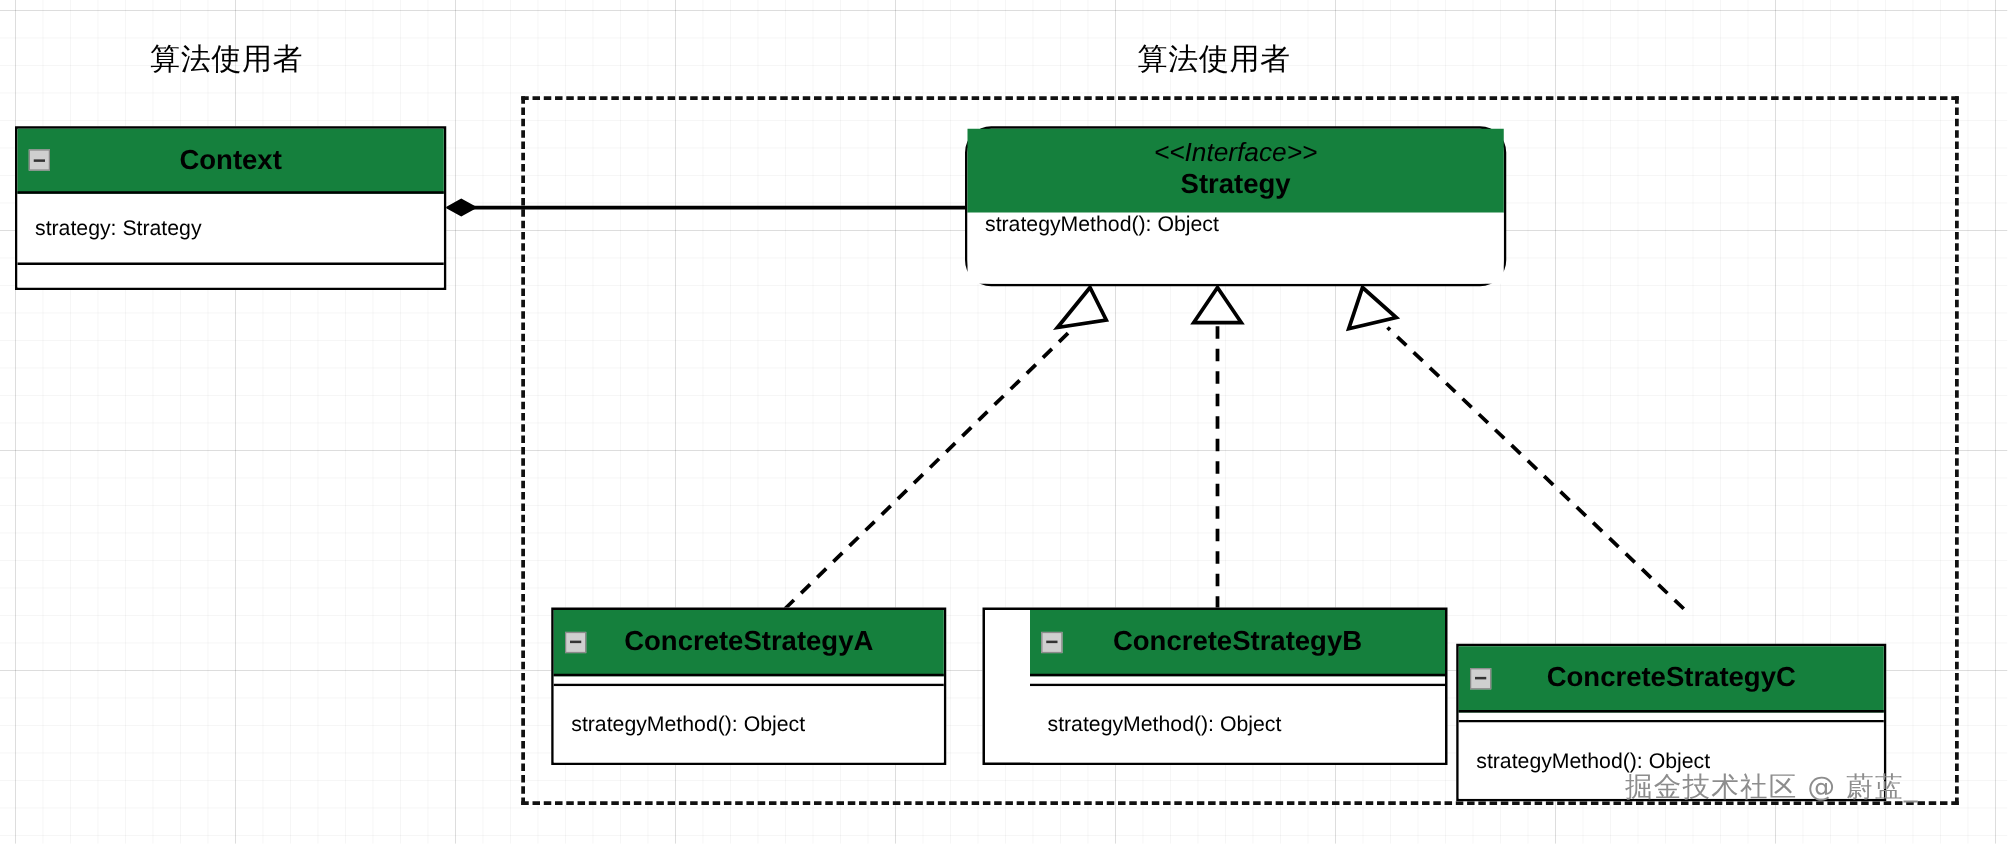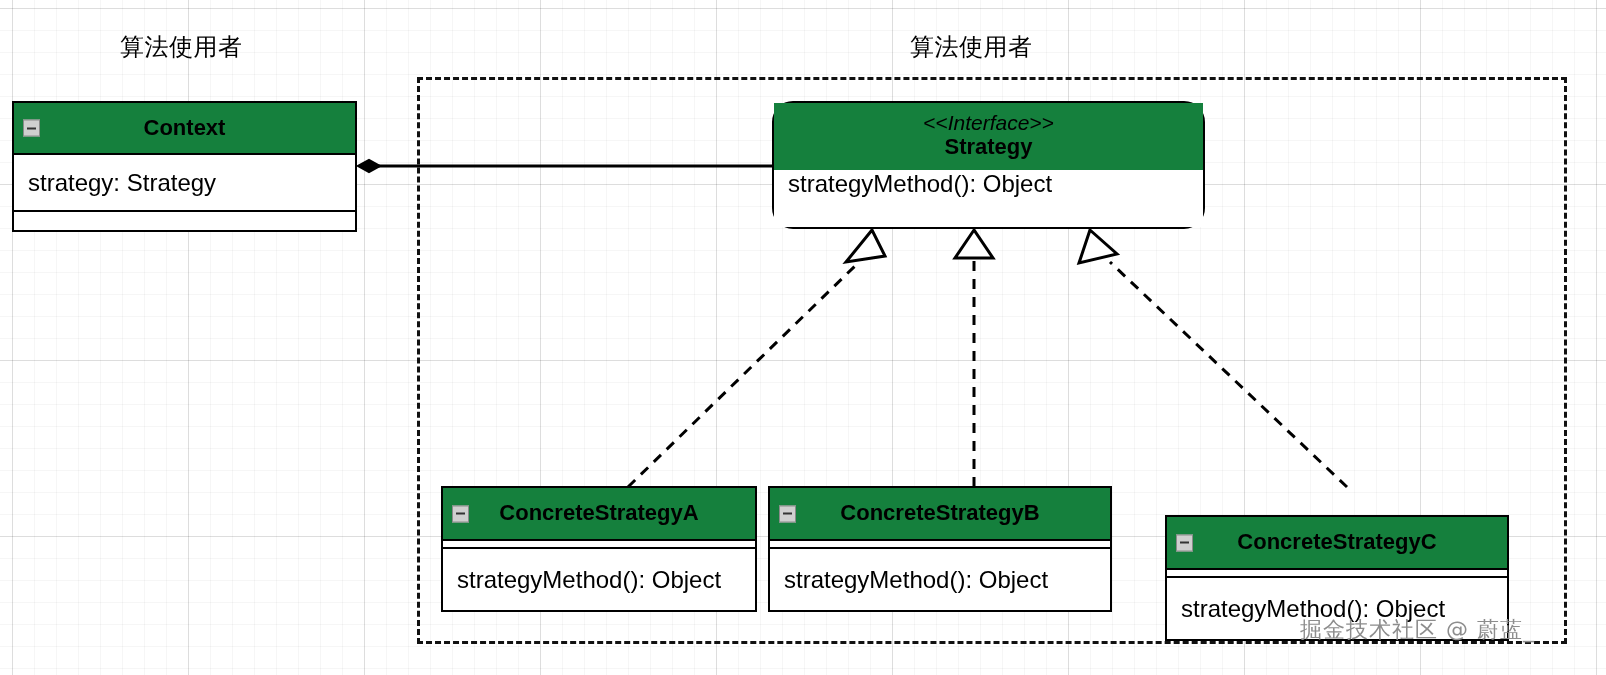--- a/index.html
+++ b/index.html
@@ -74,21 +74,21 @@
     color: #000;
     text-align: center;
     line-height: 1.12;
     font-family: "Liberation Sans", sans-serif;
   }
   .uml-compartment {
     box-sizing: border-box;
     display: flex;
     align-items: center;
     padding-left: 14px;
-    font-size: 24px;
+    font-size: 17px;
     color: #000;
     background: #fff;
     font-family: "Liberation Sans", sans-serif;
     text-align: right;
   }
   .uml-compartment.empty-thin {
     border-bottom: 2px solid #000;
     padding: 0;
   }
   .uml-compartment.top-sep {
@@ -197,21 +197,21 @@
     <div class="uml-header" style="height:53px;">
       <span class="collapse-icon"></span>
       <span class="uml-name">ConcreteStrategyA</span>
     </div>
     <div class="uml-compartment empty-thin" style="height:8px;"></div>
     <div class="uml-compartment" style="height:61px;">
       <span>strategyMethod(): Object</span>
     </div>
   </div>
 
-  <div class="uml-class" style="left:768px; top:486px; width:344px; height:126px;">
+  <div class="uml-class" style="left:786px; top:486px; width:372px; height:126px;padding-left:36px;">
     <div class="uml-header" style="height:53px;">
       <span class="collapse-icon"></span>
       <span class="uml-name">ConcreteStrategyB</span>
     </div>
     <div class="uml-compartment empty-thin" style="height:8px;"></div>
     <div class="uml-compartment" style="height:61px;">
       <span>strategyMethod(): Object</span>
     </div>
   </div>
 

